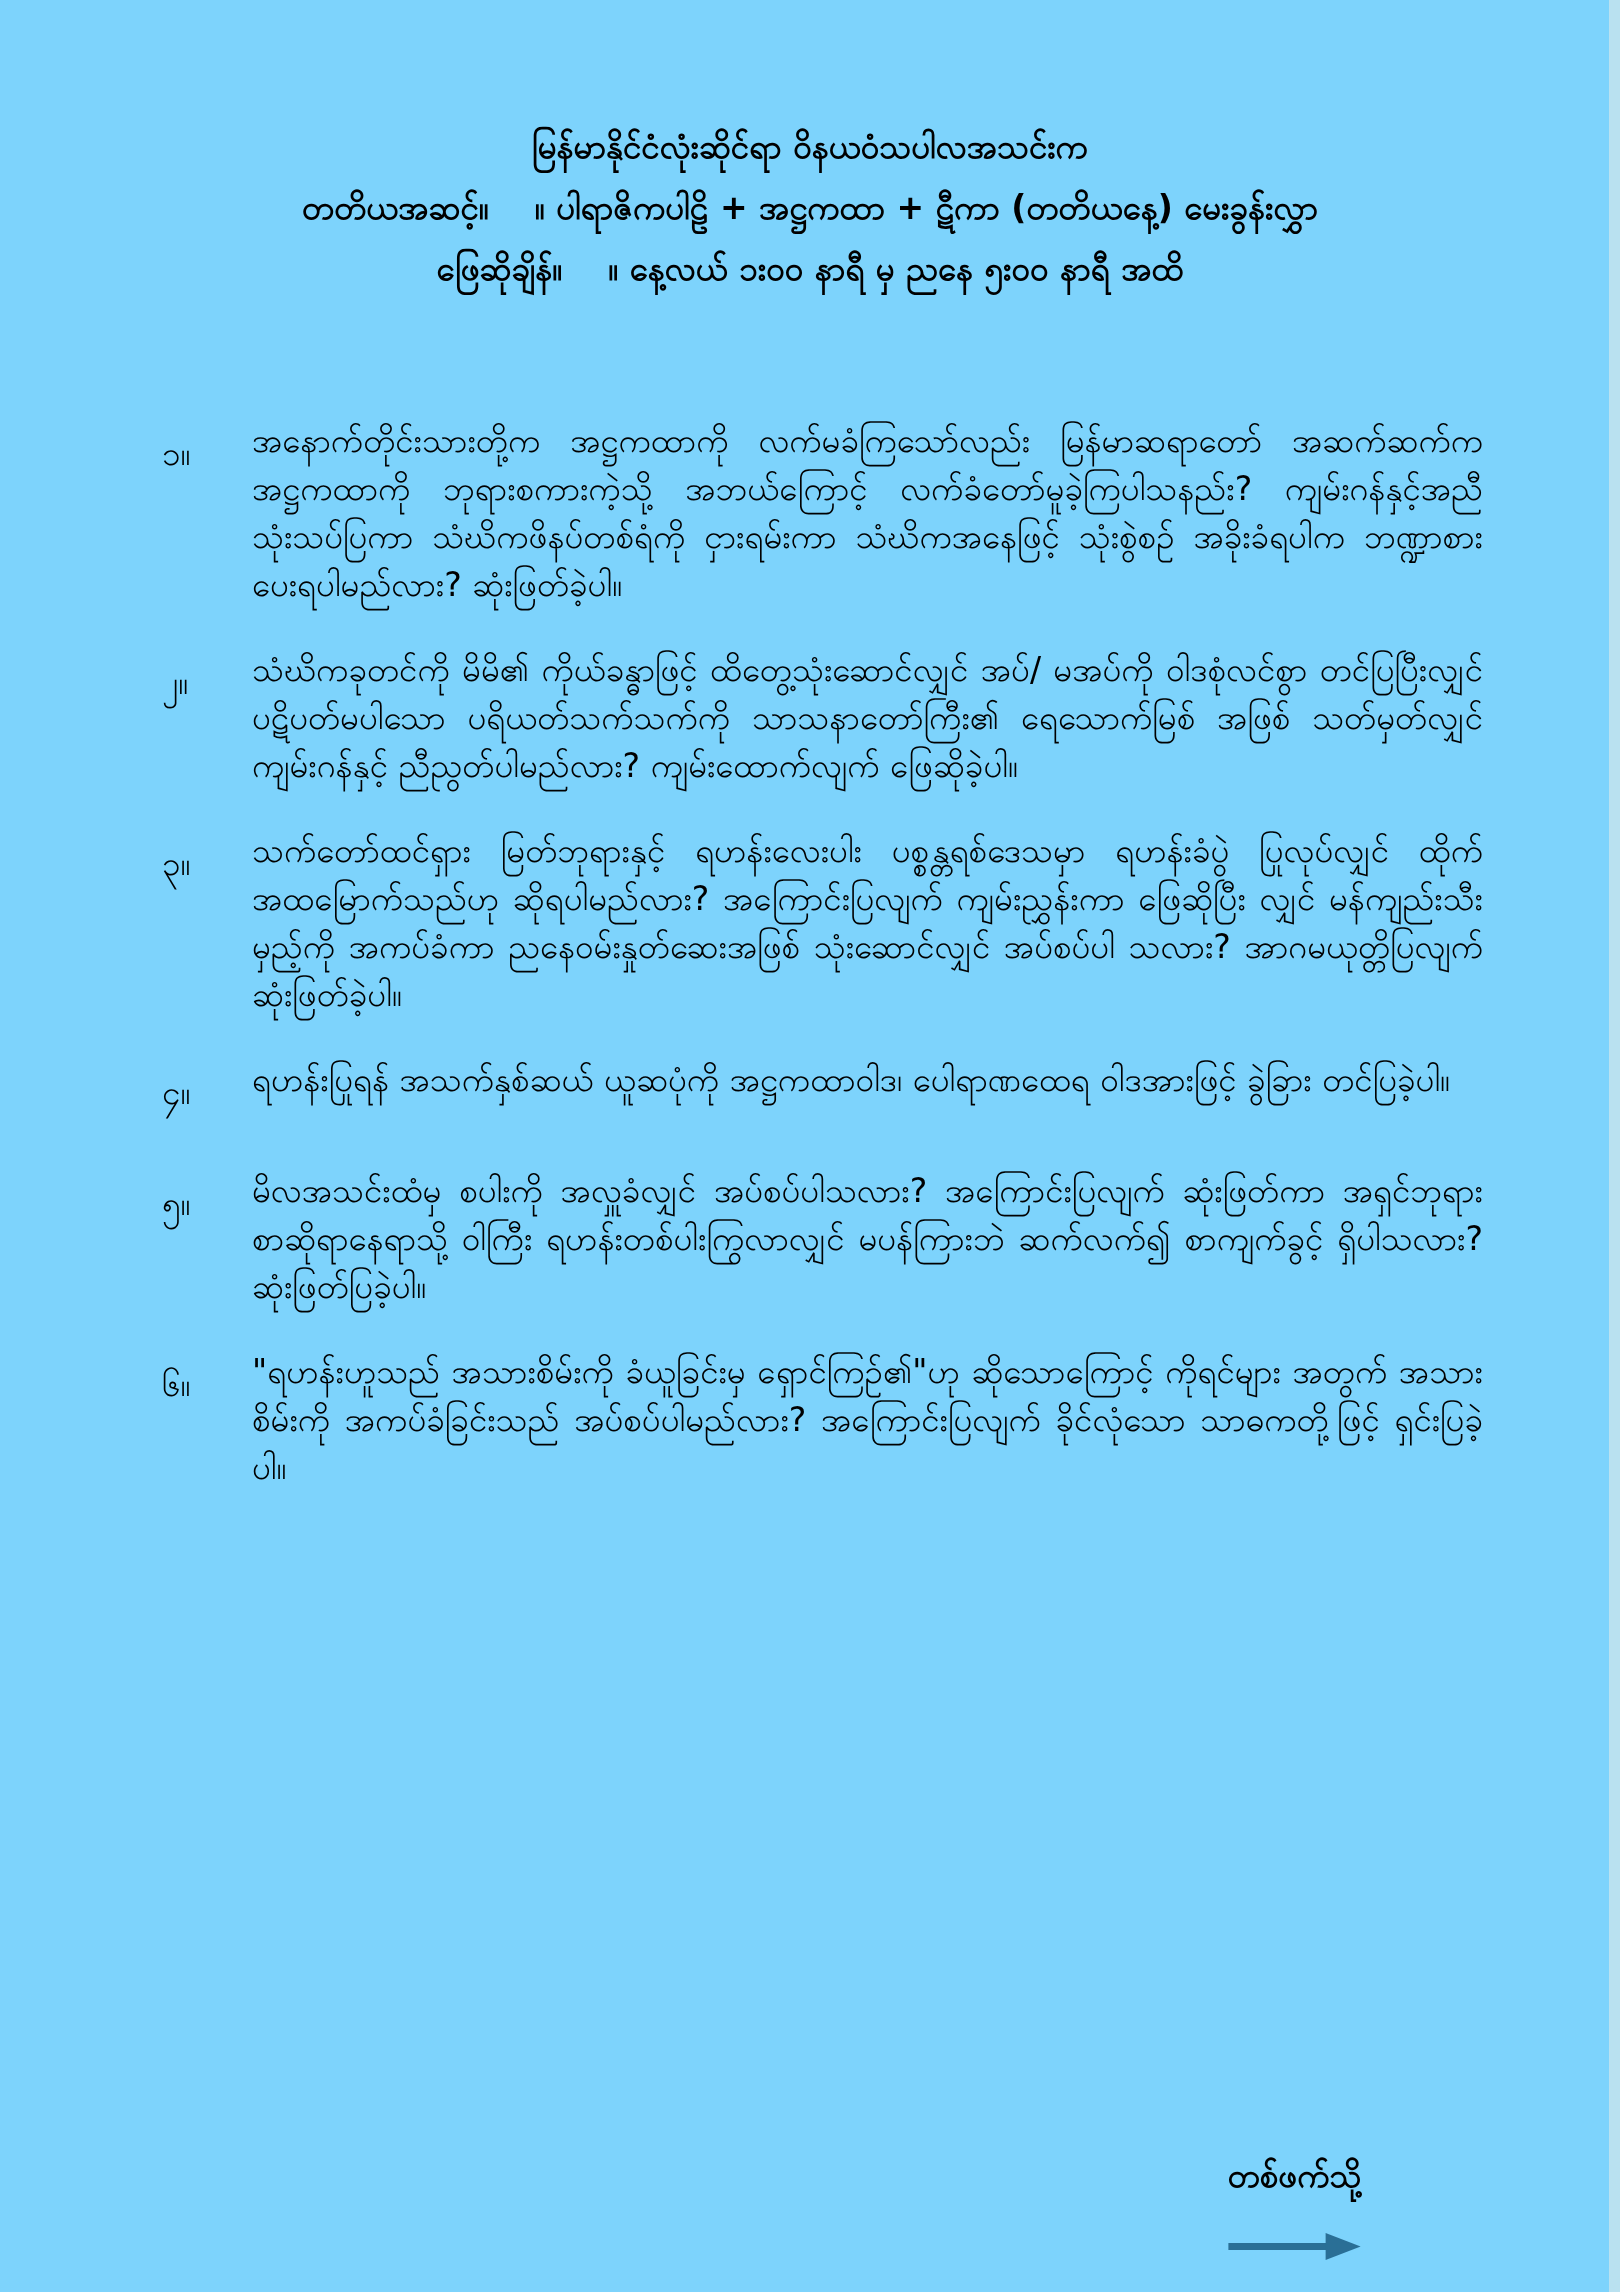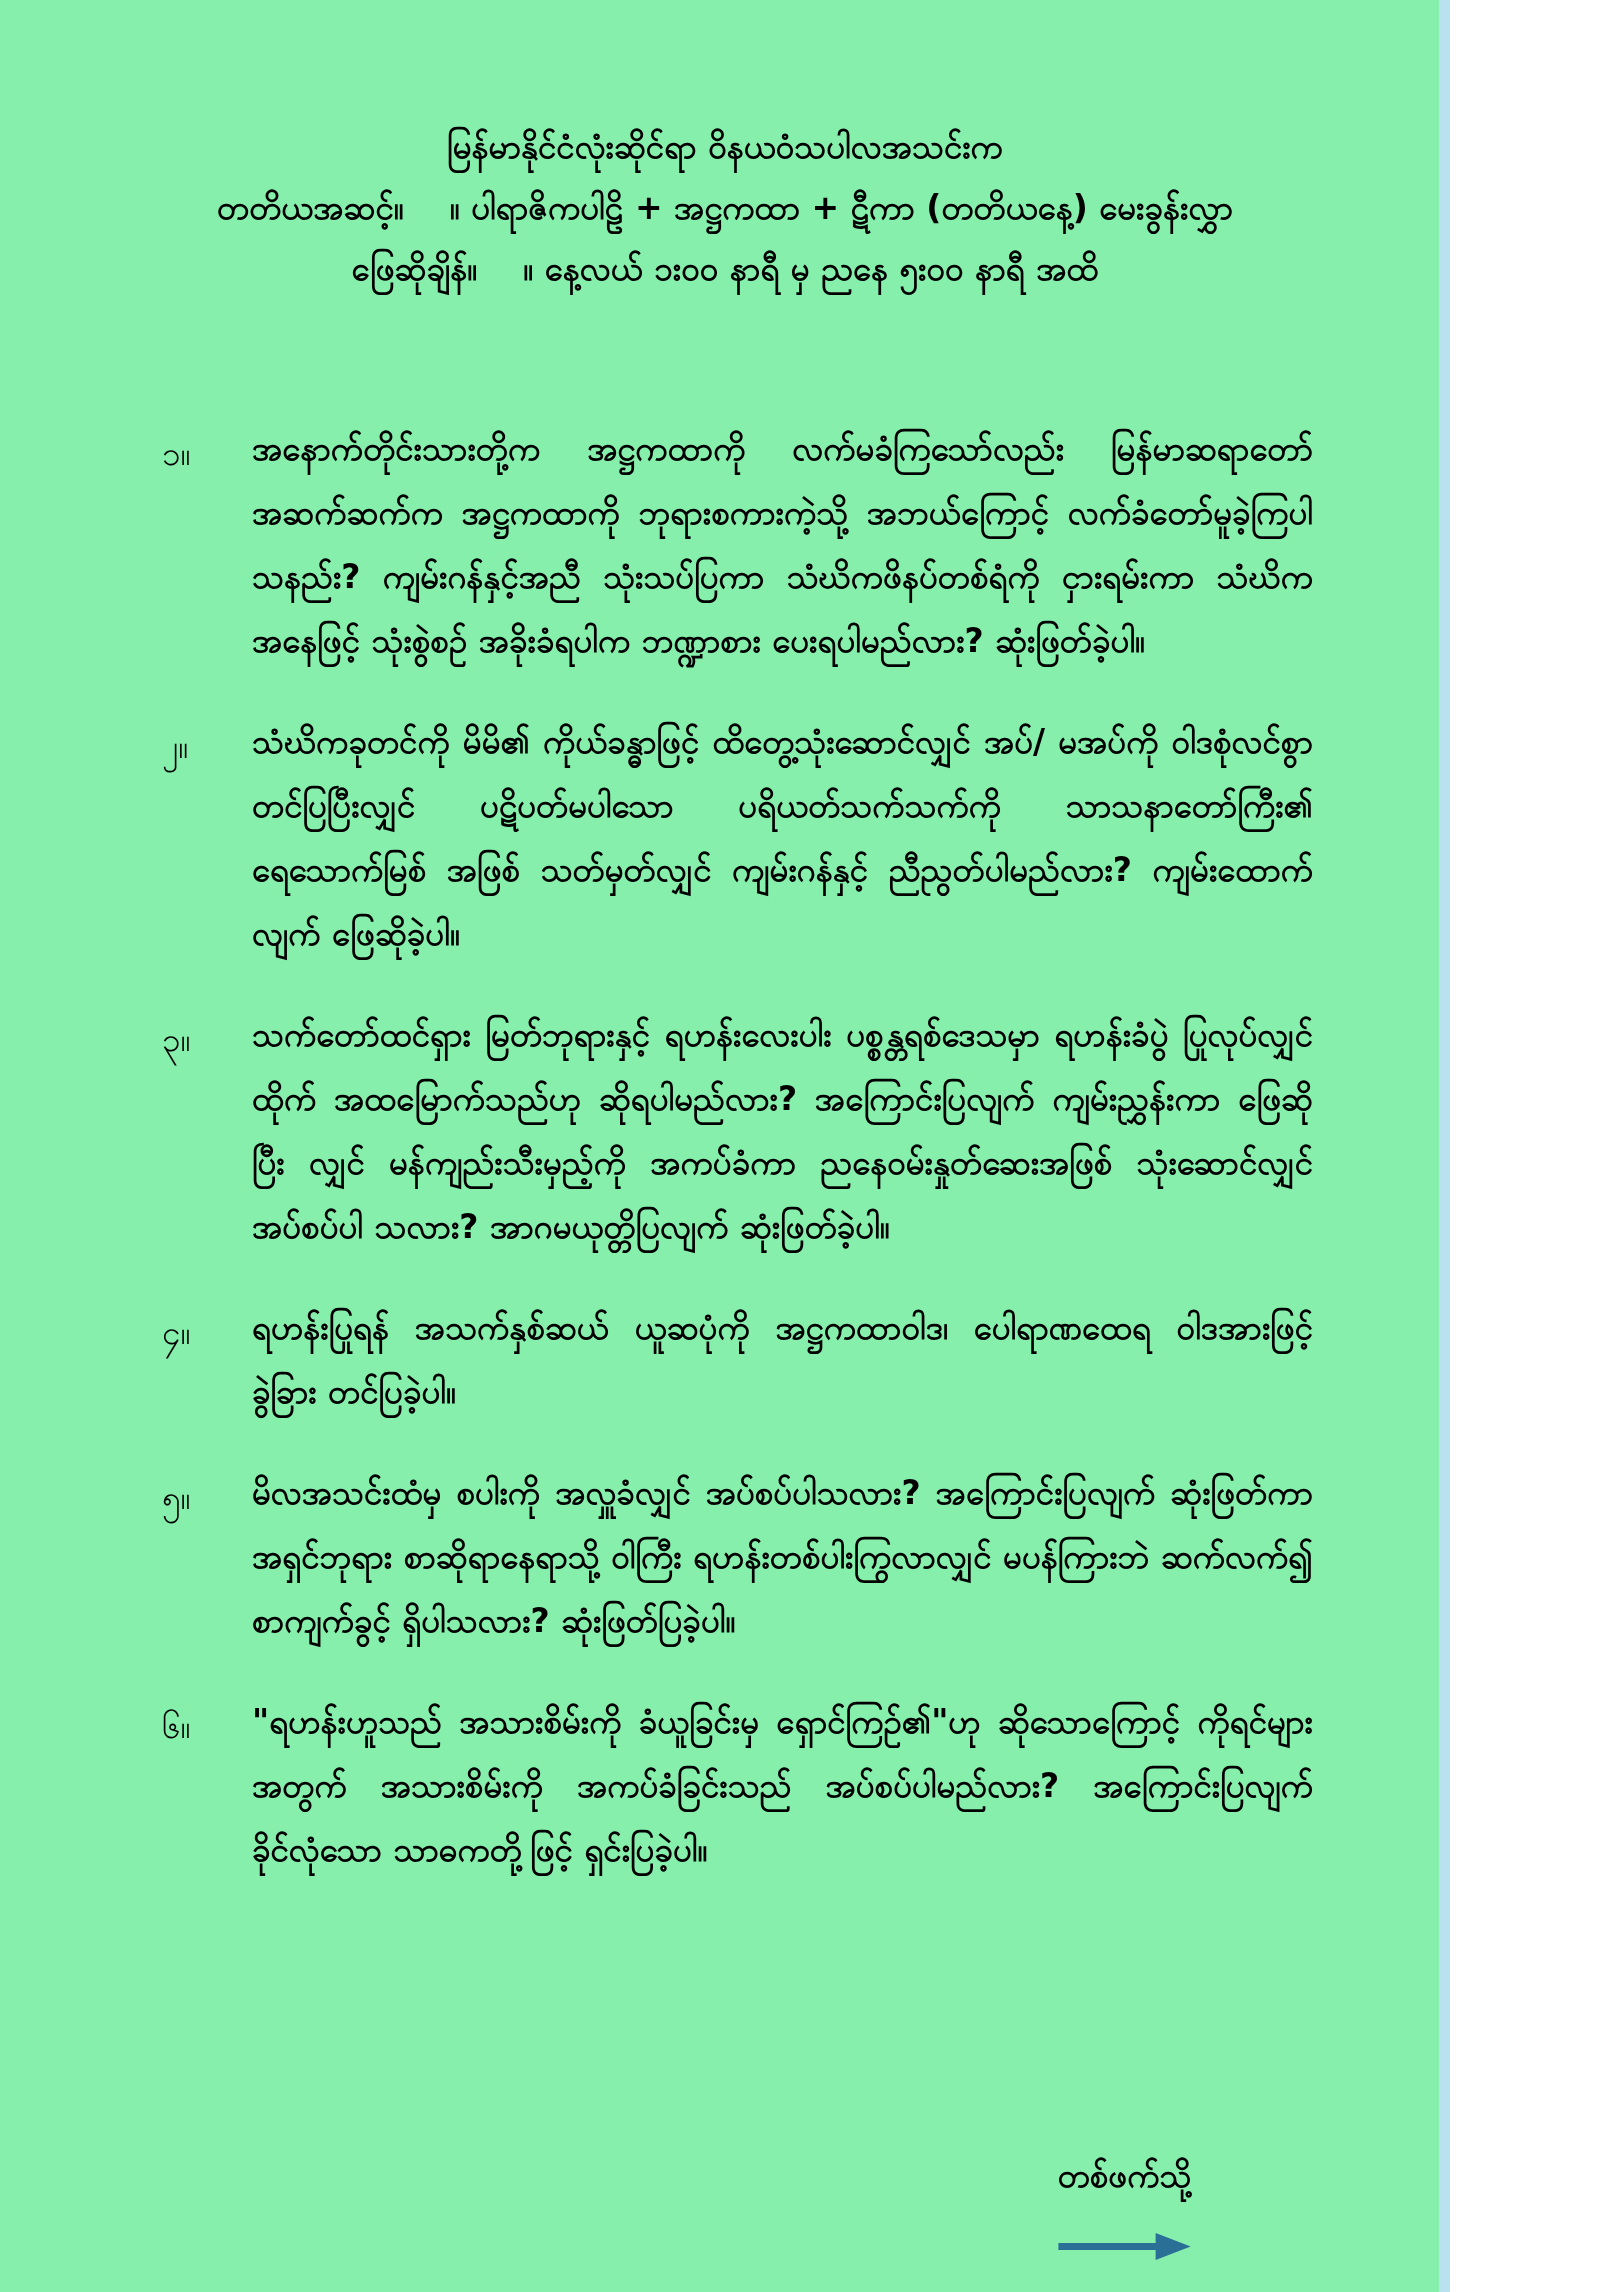--- a/index.html
+++ b/index.html
@@ -1,21 +1,21 @@
 <!DOCTYPE html>
 <html><head>
 <meta charset="utf-8">
 <style>
   * { box-sizing: border-box; }
   html, body { margin: 0; padding: 0; background: #ffffff; }
   .page {
     position: relative;
-    width: 1450px;
+    width: 1620px;
     height: 2293px;
-    background: #86efac;
+    background: #7dd3fc;
     color: #000000;
     font-family: "DejaVu Sans", "Liberation Sans", sans-serif;
     overflow: hidden;
   }
   .edge-strip {
     position: absolute;
     top: 0;
     right: 0;
     width: 10.8px;
     height: 100%;
@@ -41,24 +41,23 @@
     display: flex;
     align-items: flex-start;
     margin-bottom: 37px;
   }
   .q-num {
     flex: 0 0 90px;
     line-height: 74px;
   }
   .q-text {
     flex: 1 1 auto;
-    line-height: 64px;
+    line-height: 48px;
     text-align: justify;
     text-justify: inter-word;
-    font-weight: bold;
   }
   .footer {
     position: absolute;
     top: 2148px;
     right: 257px;
     display: flex;
     align-items: center;
     gap: 25.5px;
     flex-direction: column;
   }

